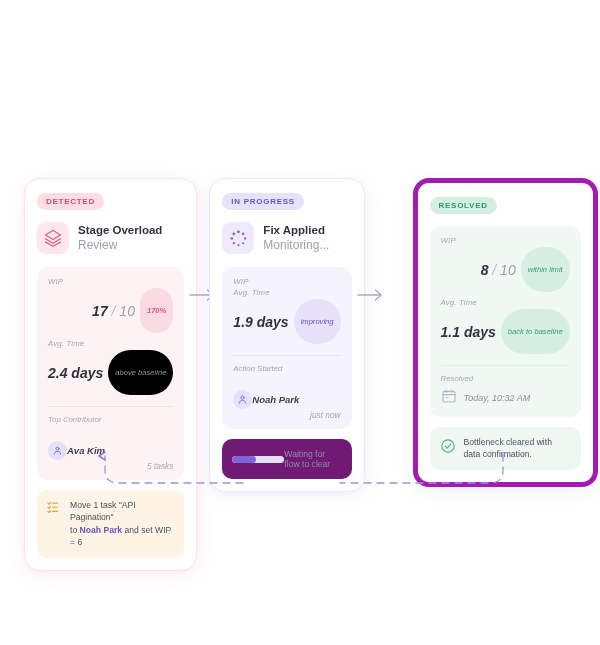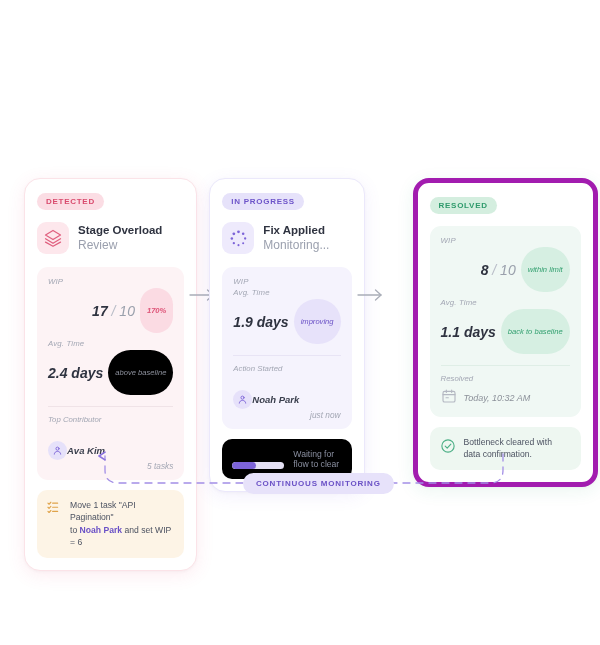--- a/index.html
+++ b/index.html
@@ -118,22 +118,22 @@
   .note{
     margin-top:10px;border-radius:10px;padding:9px 10px;
     display:flex;align-items:flex-start;gap:8px;
   }
   .note-amber{background:#fdf4e6;}
   .note-green{background:#eef7f1;}
   .note-text{font-size:8.6px;line-height:1.45;color:#4c5261;}
   .note-text .lnk{color:#6a51c6;font-weight:bold;}
 
   .prog-wrap{
-    margin-top:10px;border-radius:10px;padding:10px;background:#000000;
-    display:flex;align-items:flex-end;gap:9px;
+    margin-top:10px;border-radius:10px;padding:10px;background:#701a75;
+    display:flex;align-items:center;
   }
   .bar{width:52px;height:7px;border-radius:999px;background:#e4e0f4;flex:0 0 52px;position:relative;overflow:hidden;}
   .bar > i{position:absolute;left:0;top:0;height:100%;width:46%;background:#7d64d8;border-radius:999px;display:block;}
   .prog-text{font-size:8.6px;color:#8a8fa0;}
 
   .spacer{flex:1 1 auto;}
 
   
   .loop{position:absolute;left:0;top:440px;width:600px;height:70px;}
   .loop-pill{
@@ -350,15 +350,14 @@
   <svg class="loop" viewBox="0 0 600 70">
     <defs>
       <marker id="uparrow" markerWidth="8" markerHeight="8" refX="4" refY="6" orient="auto">
         <path d="M1 6 L4 1.4 L7 6" fill="none" stroke="#8c74de" stroke-width="1.3" stroke-linecap="round" stroke-linejoin="round"></path>
       </marker>
     </defs>
     <path d="M503 14 L503 30 Q503 43 490 43 L340 43" fill="none" stroke="#a38fe6" stroke-width="1.3" stroke-dasharray="7 6" stroke-linecap="round"></path>
     <path d="M243 43 L118 43 Q105 43 105 30 L105 16" fill="none" stroke="#a38fe6" stroke-width="1.3" stroke-dasharray="7 6" stroke-linecap="round" marker-end="url(#uparrow)"></path>
   </svg>
 
-  <span class="loop-pill">CONTINUOUS MONITORING</span>
 
 </div>
 
 </body></html>

